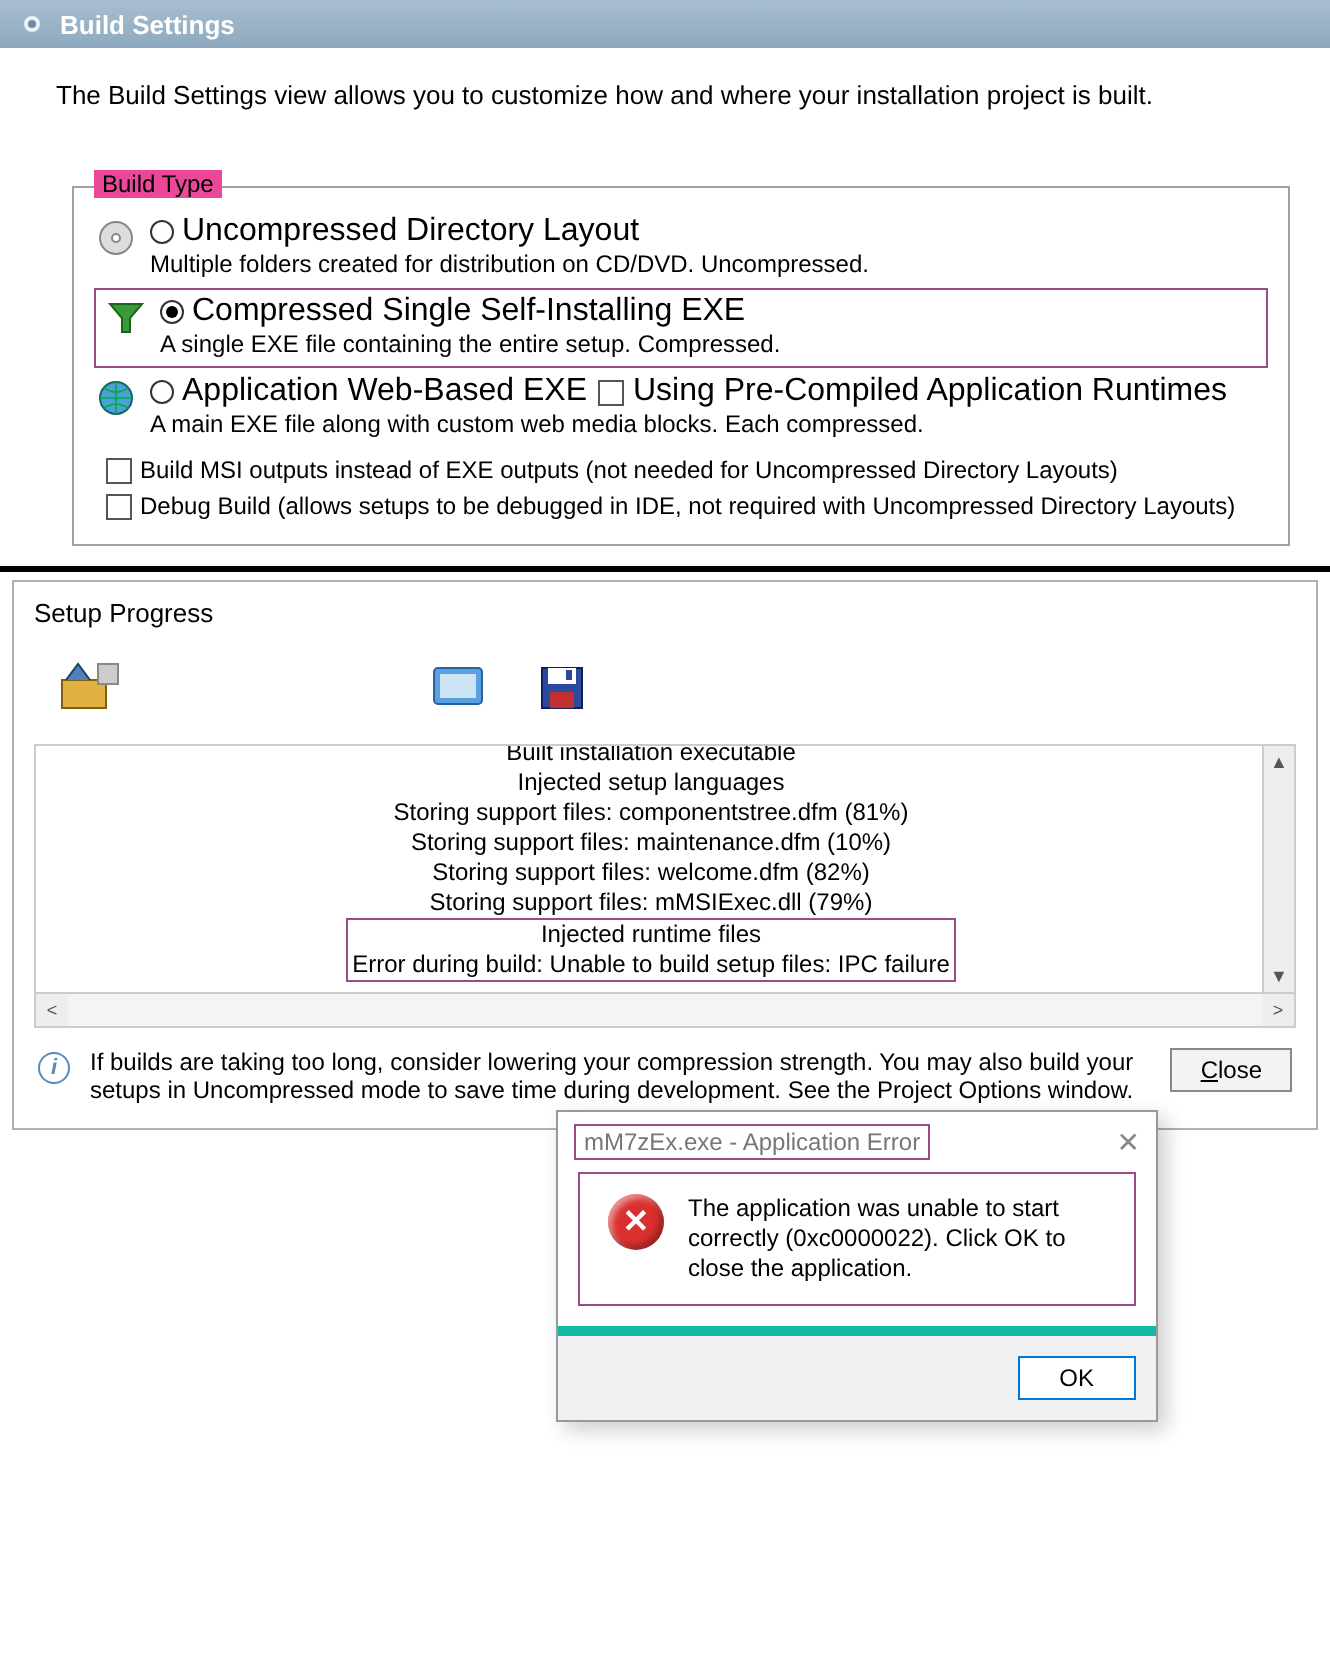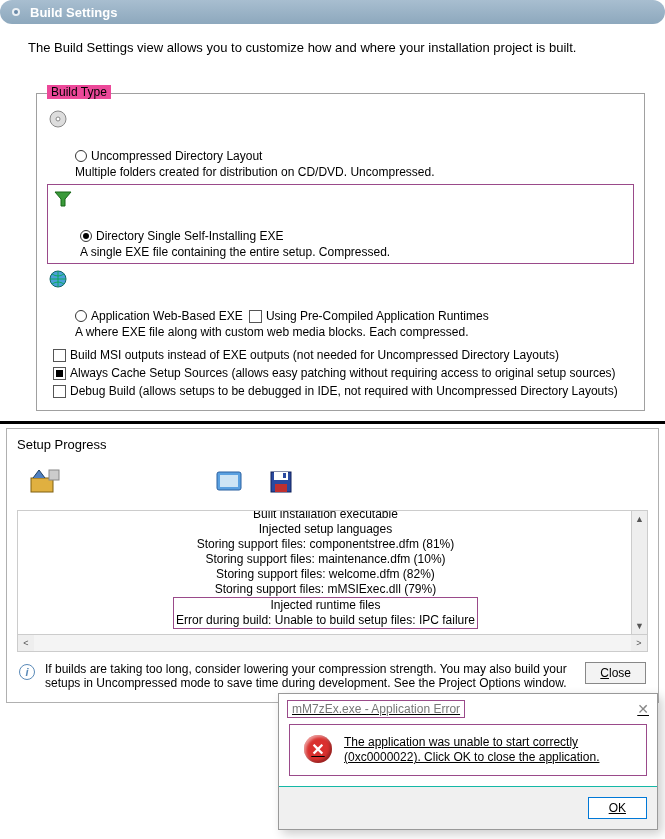--- a/index.html
+++ b/index.html
@@ -13,21 +13,20 @@
   }
   .blue-header {
     background: linear-gradient(to bottom, #a8bed0, #8da8bd);
     color: #fff;
     font-weight: bold;
     font-size: 13px;
     padding: 4px 8px;
     display: flex;
     align-items: center;
     gap: 6px;
-    border-radius: 12px;
   }
   .gear-icon-small {
     width: 16px; height: 16px;
     display: inline-block;
   }
   .intro {
     padding: 16px 12px 8px 28px;
     font-size: 13px;
   }
   .fieldset {
@@ -54,23 +53,22 @@
     width: 22px;
     flex-shrink: 0;
     display: flex;
     justify-content: center;
     padding-top: 1px;
   }
   .bt-content { flex: 1; }
   .radio-line, .check-line {
     display: flex;
     align-items: center;
-    font-size: 12px;
+    font-size: 16px;
     line-height: 16px;
-    margin-top: 40px;
   }
   .desc {
     font-size: 12px;
     line-height: 15px;
     margin-left: 0;
     margin-top: 1px;
   }
   .highlight-box {
     border: 1px solid #9a4a8a;
     padding: 3px 4px;
@@ -220,26 +218,25 @@
     padding: 3px 14px;
     font-size: 12px;
     cursor: pointer;
   }
   .close-u { text-decoration: underline; }
 
   
   .dialog {
     position: absolute;
     left: 278px;
-    width: 380px;
+    width: 301px;
     border: 1px solid #999;
     background: #fff;
     box-shadow: 4px 4px 10px rgba(0,0,0,0.2);
     margin-top: -10px;
-    text-decoration: underline;
   }
   .dialog-title {
     display: flex;
     align-items: center;
     padding: 6px 8px;
     font-size: 12px;
   }
   .dialog-title .title-text {
     border: 1px solid #9a4a8a;
     padding: 1px 4px;
@@ -268,21 +265,21 @@
     font-size: 16px;
     flex-shrink: 0;
     box-shadow: inset -2px -2px 3px rgba(0,0,0,0.3), inset 2px 2px 3px rgba(255,255,255,0.5);
   }
   .dialog-footer {
     background: #f0f0f0;
     padding: 10px;
     display: flex;
     justify-content: flex-end;
     margin-top: 10px;
-    border-top: 1px solid #14b8a6;
+    border-top: 5px solid #14b8a6;
   }
   .ok-btn {
     border: 1px solid #0078d7;
     background: #fff;
     padding: 3px 20px;
     font-size: 12px;
     cursor: pointer;
   }
 </style>
 </head>
@@ -322,21 +319,21 @@
   <div class="highlight-box">
     <div class="bt-row" style="margin-bottom:0">
       <div class="bt-icon">
         <svg width="20" height="20" viewBox="0 0 20 20">
             <polygon points="2,3 18,3 12,10 12,17 8,17 8,10" fill="#3a9a3a" stroke="#166616"></polygon>
           </svg>
       </div>
       <div class="bt-content">
         <div class="radio-line">
           <span class="radio-circ selected"></span>
-          <span>Directory Single Self-Installing EXE</span>
+          <span>Compressed Single Self-Installing EXE</span>
         </div>
         <div class="desc">A single EXE file containing the entire setup. Compressed.</div>
       </div>
     </div>
   </div>
 
   <div class="bt-row" style="margin-top:4px">
     <div class="bt-icon">
       <svg width="20" height="20" viewBox="0 0 20 20">
           <circle cx="10" cy="10" r="8" fill="#4aa0d8" stroke="#166"></circle>
@@ -344,32 +341,28 @@
         </svg>
     </div>
     <div class="bt-content">
       <div class="radio-line">
         <span class="radio-circ"></span>
         <span>Application Web-Based EXE</span>
         <span style="width:6px"></span>
         <span class="cb"></span>
         <span>Using Pre-Compiled Application Runtimes</span>
       </div>
-      <div class="desc">A where EXE file along with custom web media blocks. Each compressed.</div>
+      <div class="desc">A main EXE file along with custom web media blocks. Each compressed.</div>
     </div>
   </div>
 
   <div class="plain-check-block">
     <div class="cb-row">
       <span class="cb"></span>
       <span>Build MSI outputs instead of EXE outputs (not needed for Uncompressed Directory Layouts)</span>
-    </div>
-    <div class="cb-row">
-      <span class="cb filled"></span>
-      <span>Always Cache Setup Sources (allows easy patching without requiring access to original setup sources)</span>
     </div>
     <div class="cb-row">
       <span class="cb"></span>
       <span>Debug Build (allows setups to be debugged in IDE, not required with Uncompressed Directory Layouts)</span>
     </div>
   </div>
 </div>
 
 <div class="sep-black"></div>
 

